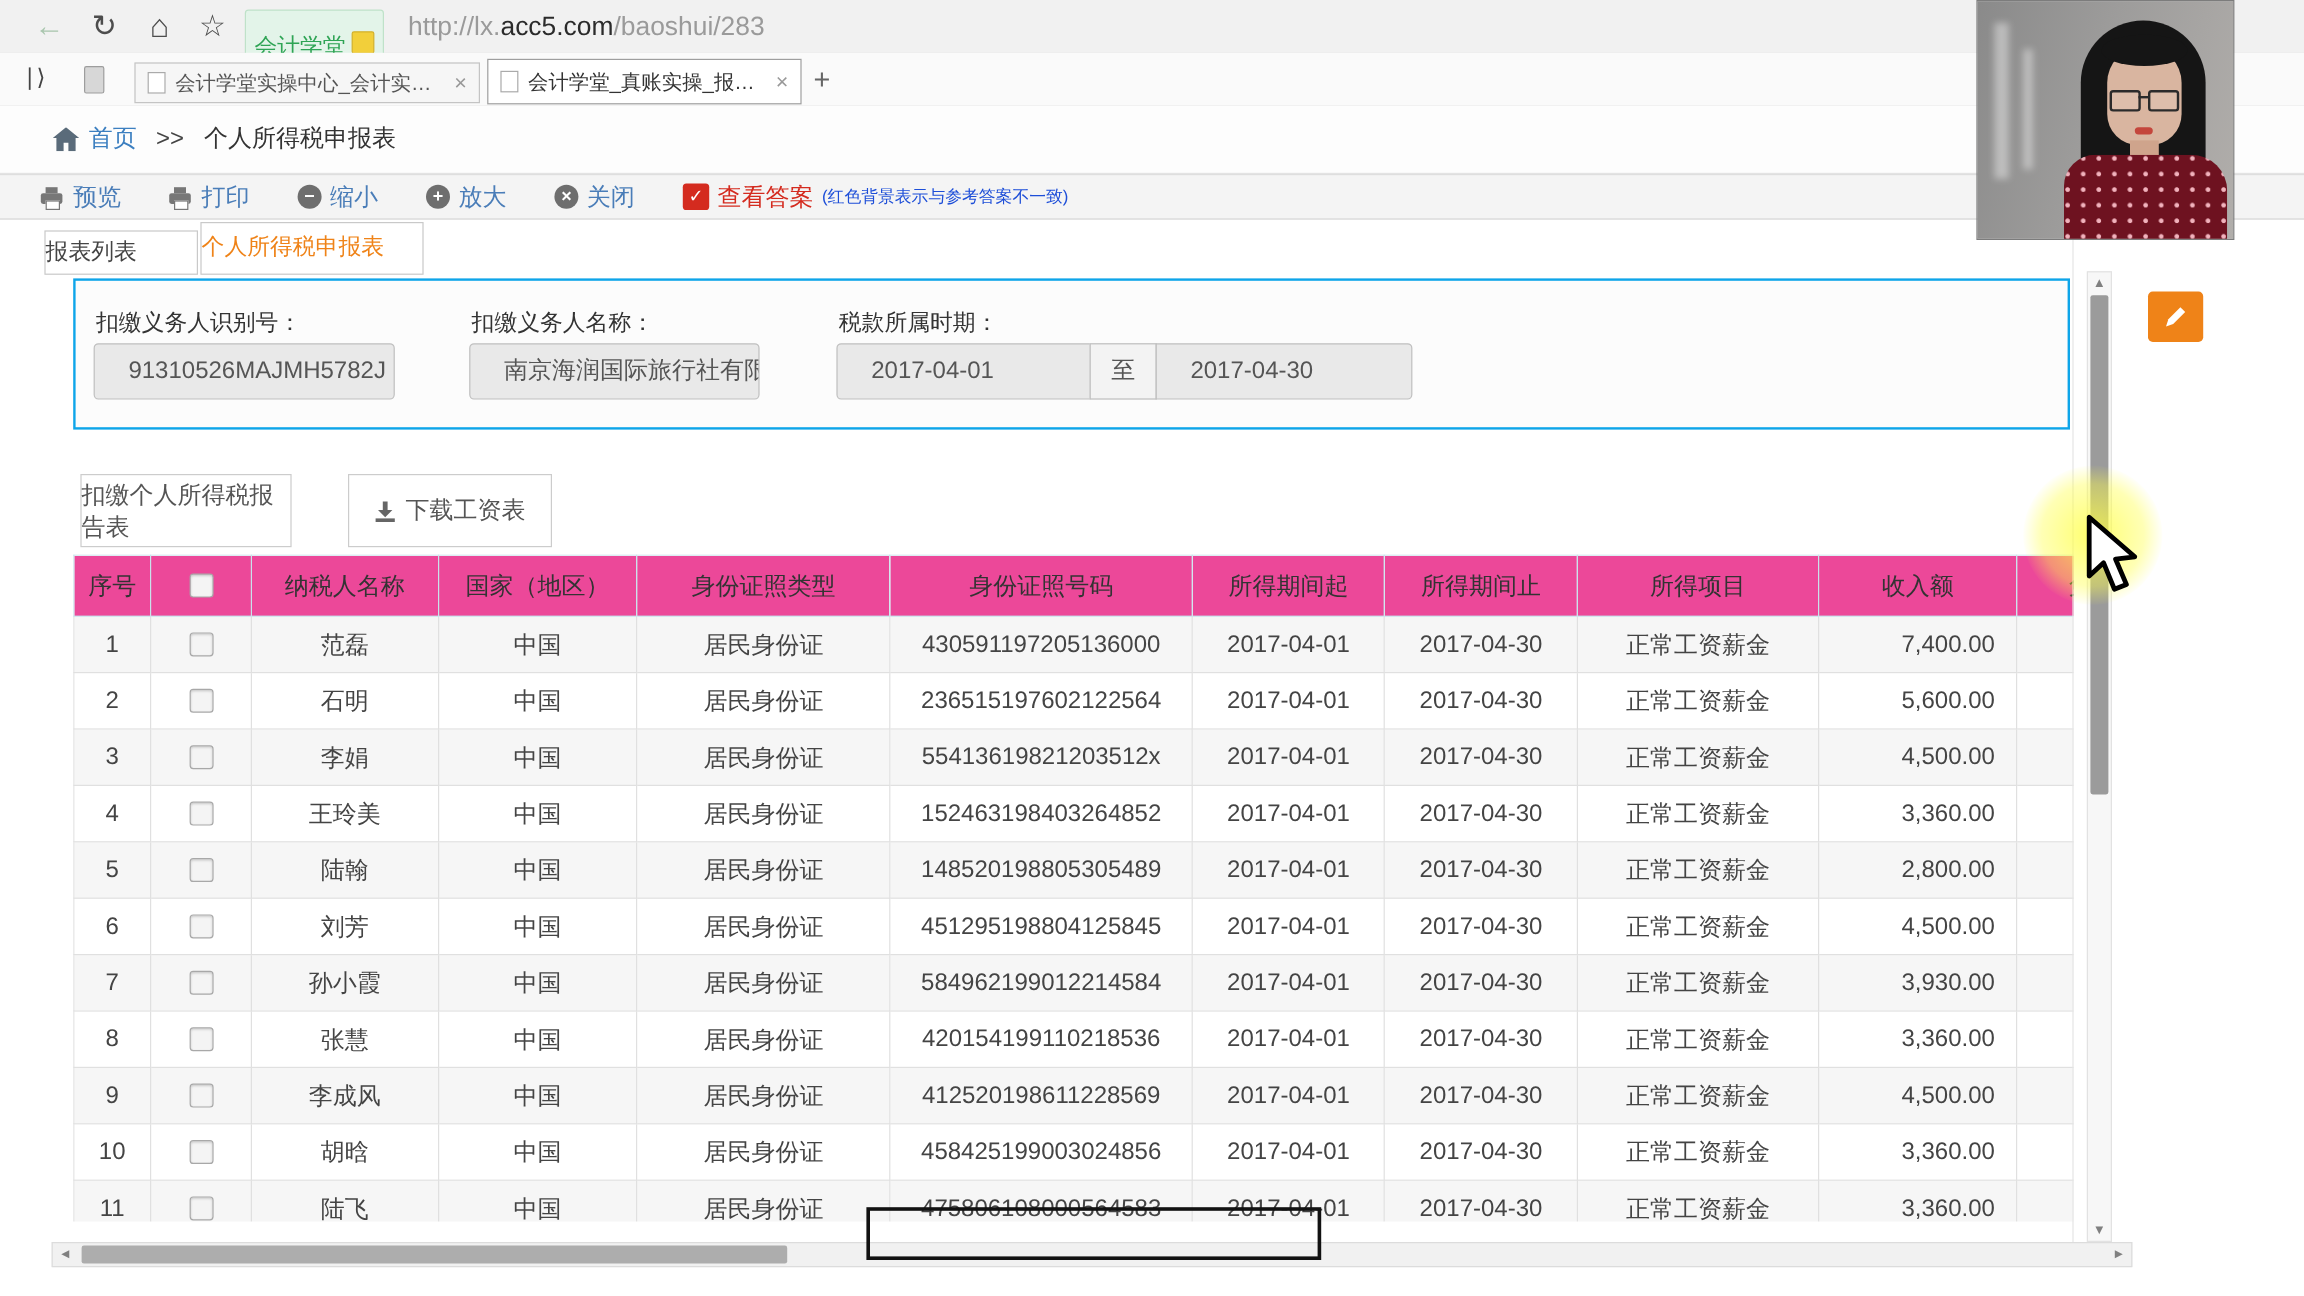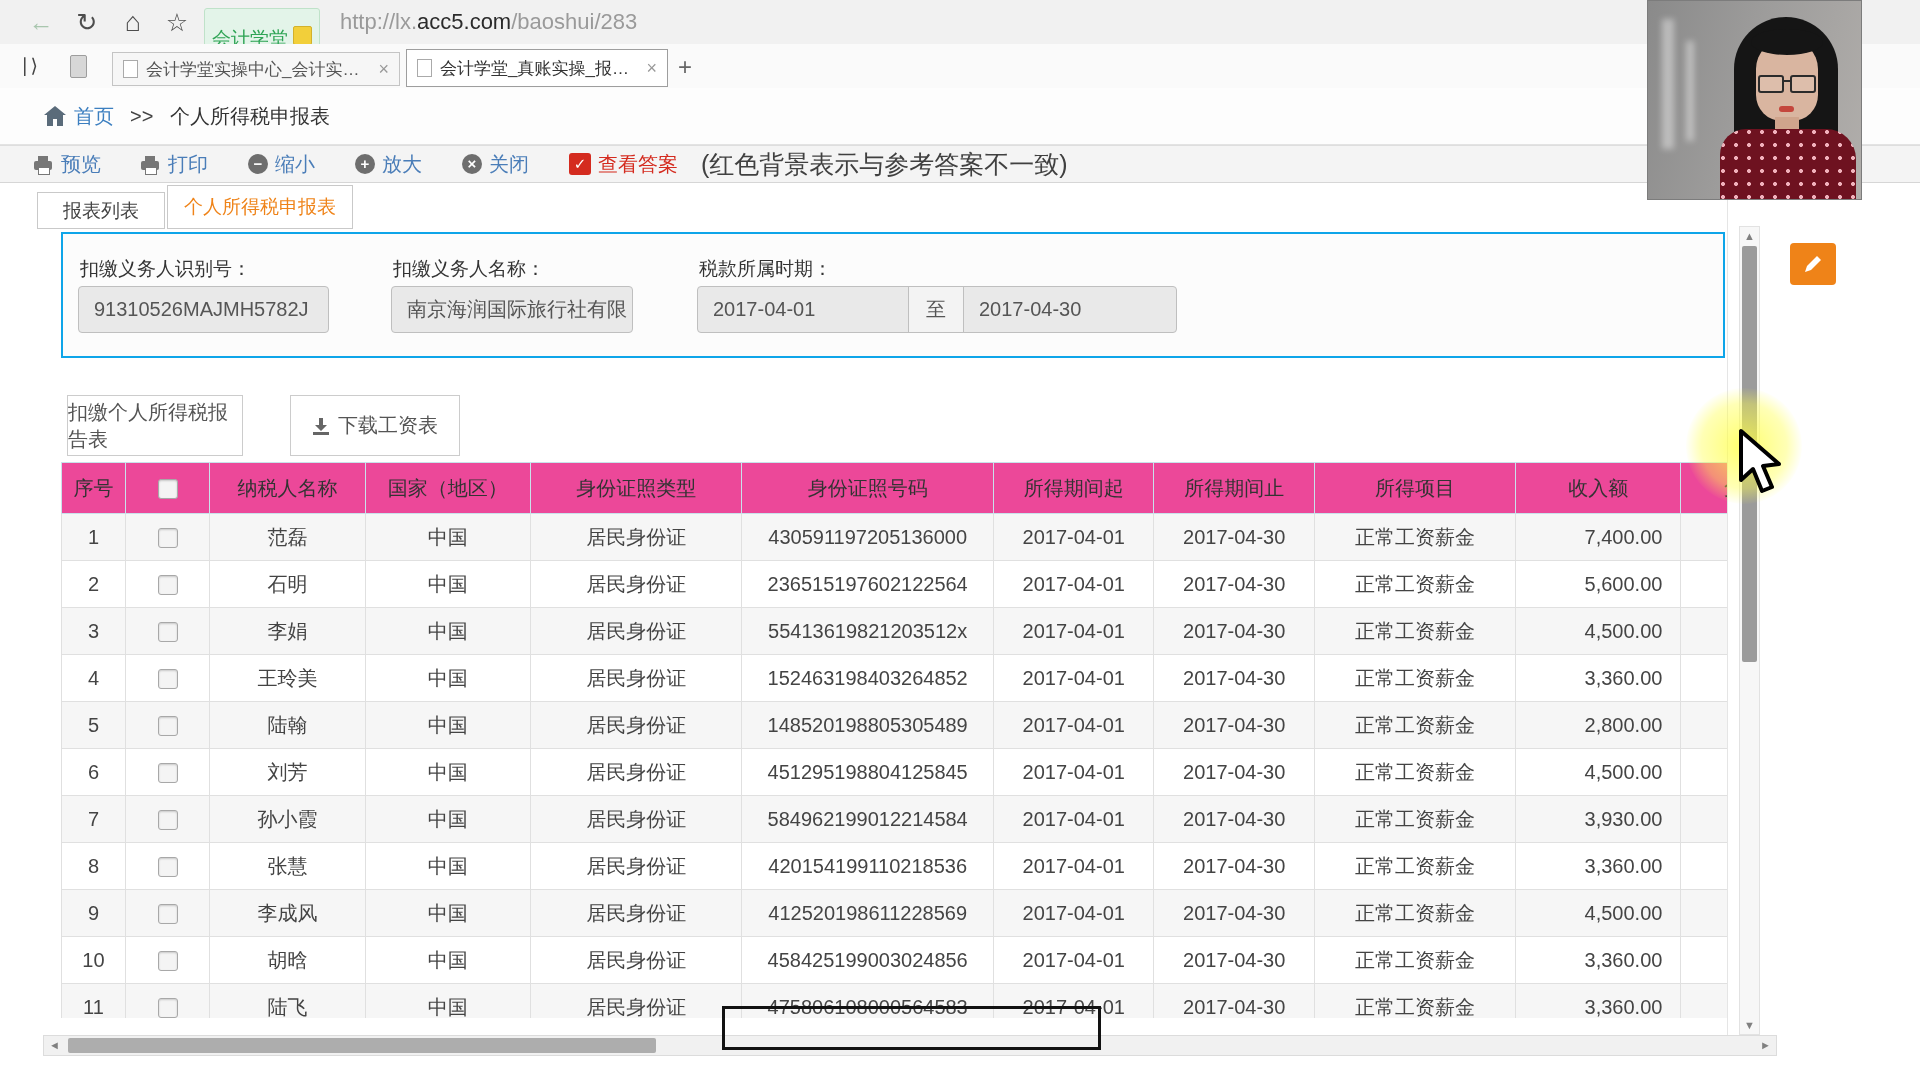--- a/index.html
+++ b/index.html
@@ -49,32 +49,32 @@
   .tool{display:flex;align-items:center;gap:7px;margin-right:40px;font-size:20px;color:#4a7db8}
   .cic{width:20px;height:20px;border-radius:50%;background:#6e6e6e;color:#fff;font-size:15px;
        line-height:20px;text-align:center;font-weight:bold}
   .prn{width:20px;height:17px;position:relative}
   .prn .b{position:absolute;left:0;top:5px;width:18px;height:9px;background:#777;border-radius:2px}
   .prn .p{position:absolute;left:4px;top:0;width:10px;height:5px;background:#777}
   .prn .o{position:absolute;left:4px;top:11px;width:10px;height:6px;background:#fff;border:1px solid #777}
   #chk-red{width:22px;height:22px;background:#d42b1f;border-radius:3px;color:#fff;font-size:15px;
            line-height:22px;text-align:center;font-weight:bold}
   #tool-answer .lbl{color:#d42b1f}
-  #answer-note{font-size:25px;color:#404040;margin-left:16px}
-
-  
-  .rtab{position:absolute;box-sizing:border-box;text-align:center;background:#fff;border:1px solid #c9c9c9}
+  #answer-note{font-size:14px;color:#1d4ed8;margin-left:0}
+
+  
+  .rtab{position:absolute;box-sizing:border-box;text-align:left;background:#fff;border:1px solid #c9c9c9}
   #rtab-list{left:37px;top:192px;width:128px;height:37px;line-height:35px;font-size:19px;color:#444}
   #rtab-cur{left:167px;top:185px;width:186px;height:44px;line-height:42px;font-size:19px;color:#ef8318}
 
   
   #formpanel{left:61px;top:232px;width:1664px;height:126px;background:#fcfcfc;border:2px solid #0ea5e9;box-sizing:border-box}
   .flabel{position:absolute;top:22px;font-size:19px;color:#333;white-space:nowrap}
   .finput{position:absolute;top:52px;height:47px;background:#e9e9e9;border:1px solid #bfbfbf;border-radius:4px;
-          box-sizing:border-box;font-size:20px;color:#555;line-height:45px;padding-left:15px;white-space:nowrap;overflow:hidden}
+          box-sizing:border-box;font-size:20px;color:#555;line-height:45px;padding-left:28px;white-space:nowrap;overflow:hidden}
   #f-id-label{left:17px} #f-id{left:15px;width:251px}
   #f-name-label{left:330px} #f-name{left:328px;width:242px}
   #f-period-label{left:636px} #f-start{left:634px;width:212px;border-radius:4px 0 0 4px}
   #f-to{left:845px;width:56px;text-align:center;padding-left:0;background:#f3f3f3;border-radius:0}
   #f-end{left:900px;width:214px;border-radius:0 4px 4px 0}
 
   
   .actbtn{position:absolute;top:395px;height:61px;box-sizing:border-box;background:#fff;border:1px solid #ccc;
           font-size:20px;color:#555;display:flex;align-items:center;justify-content:center;gap:8px}
   #btn-report{left:67px;width:176px}

